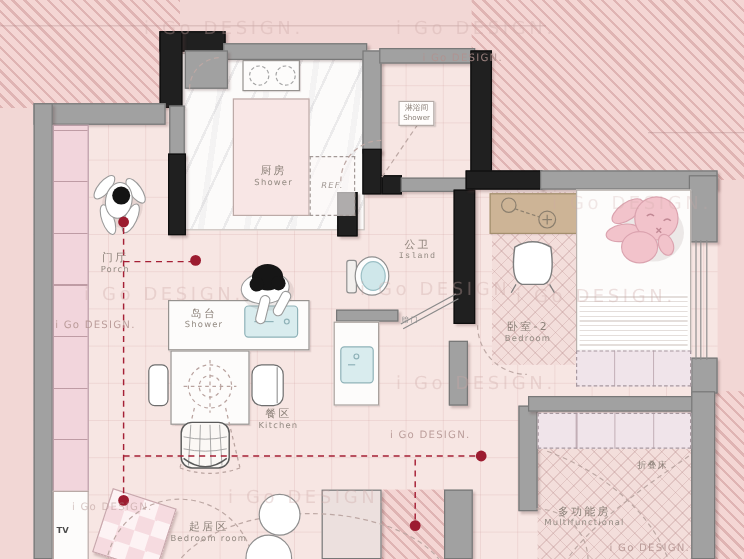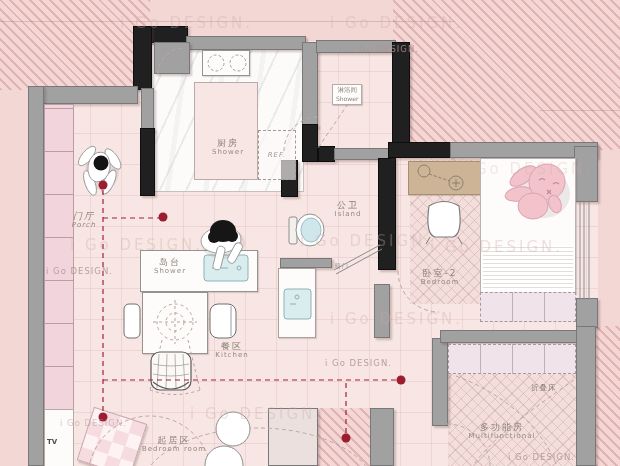--- a/index.html
+++ b/index.html
@@ -278,45 +278,45 @@
 
 
   <div class="room-label" style="left:228px;top:147px;">
     <div class="zh">厨房</div>
     <div class="en">Shower</div>
   </div>
   <div class="shower-tag" style="left:332px;top:84px;">
     <div class="zh">淋浴间</div>
     <div class="en">Shower</div>
   </div>
-  <div class="room-label" style="left:348px;top:209px;">
+  <div class="room-label" style="left:348px;top:209px;font-family:Liberation Mono, monospace;">
     <div class="zh">公卫</div>
     <div class="en">Island</div>
   </div>
   <div class="room-label" style="left:440px;top:277px;">
     <div class="zh">卧室-2</div>
     <div class="en">Bedroom</div>
   </div>
-  <div class="room-label" style="left:84px;top:220px;font-style:italic;">
+  <div class="room-label" style="left:96px;top:220px;">
     <div class="zh">门厅</div>
     <div class="en">Porch</div>
   </div>
   <div class="room-label" style="left:170px;top:266px;">
     <div class="zh">岛台</div>
     <div class="en">Shower</div>
   </div>
   <div class="room-label" style="left:232px;top:350px;">
     <div class="zh">餐区</div>
     <div class="en">Kitchen</div>
   </div>
   <div class="room-label" style="left:174px;top:444px;">
     <div class="zh">起居区</div>
     <div class="en">Bedroom room</div>
   </div>
-  <div class="room-label" style="left:487px;top:431px;margin-left:15px;">
+  <div class="room-label" style="left:487px;top:431px;">
     <div class="zh">多功能房</div>
     <div class="en">Multifunctional</div>
   </div>
   <div class="tag" style="left:531px;top:383px;font-size:7.5px;">折叠床</div>
   <div class="tag" style="left:335px;top:262px;font-size:6px;color:#8f8f8f;">暗门</div>
 
   <div class="wm" style="left:352px;top:44px;">i Go DESIGN.</div>
   <div class="wm" style="left:46px;top:266px;">i Go DESIGN.</div>
   <div class="wm" style="left:325px;top:358px;">i Go DESIGN.</div>
   <div class="wm" style="left:508px;top:452px;">i Go DESIGN.</div>

